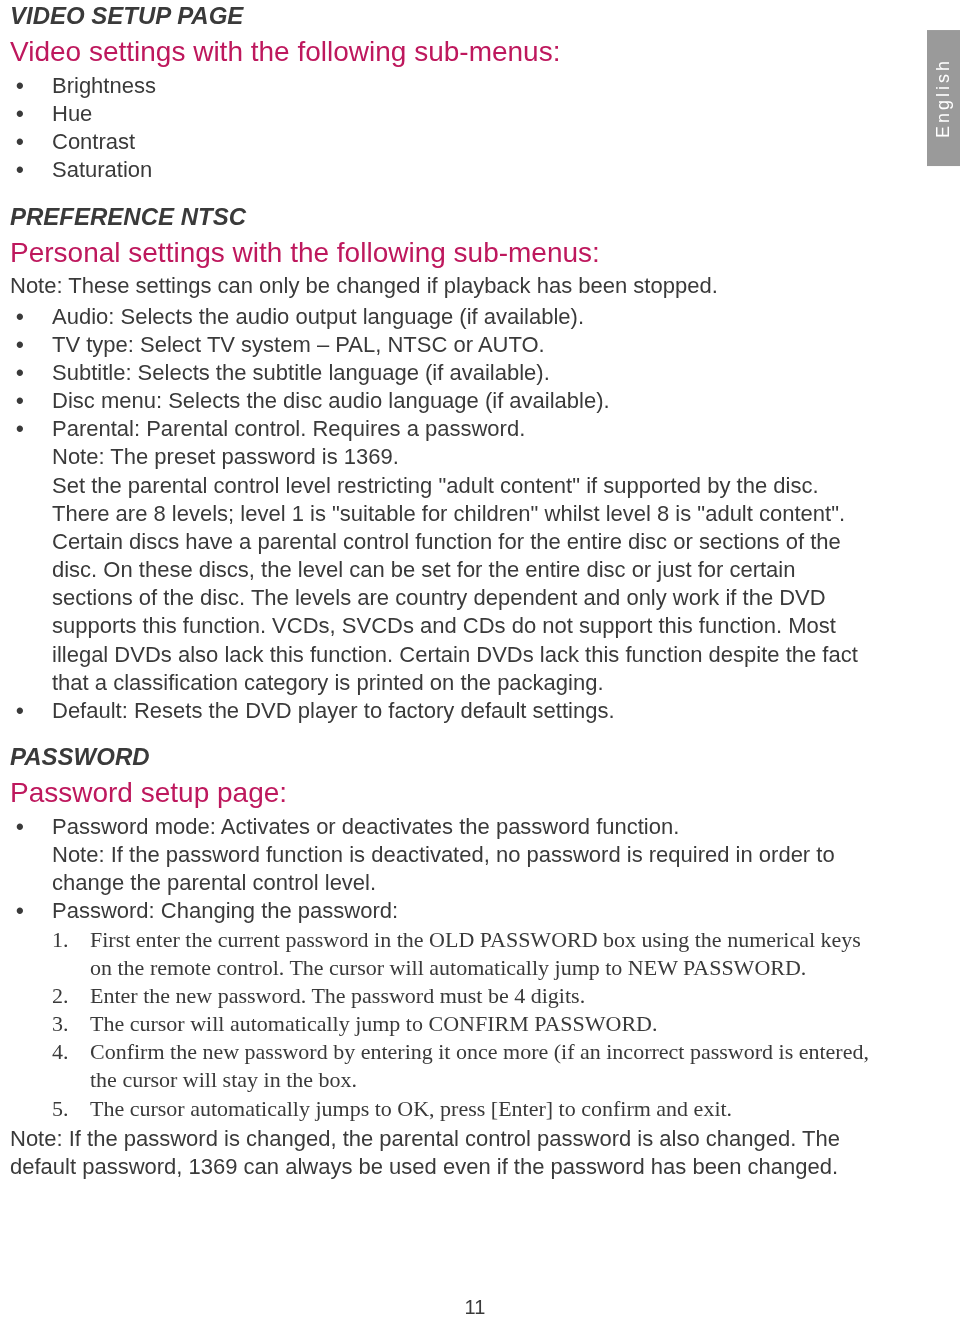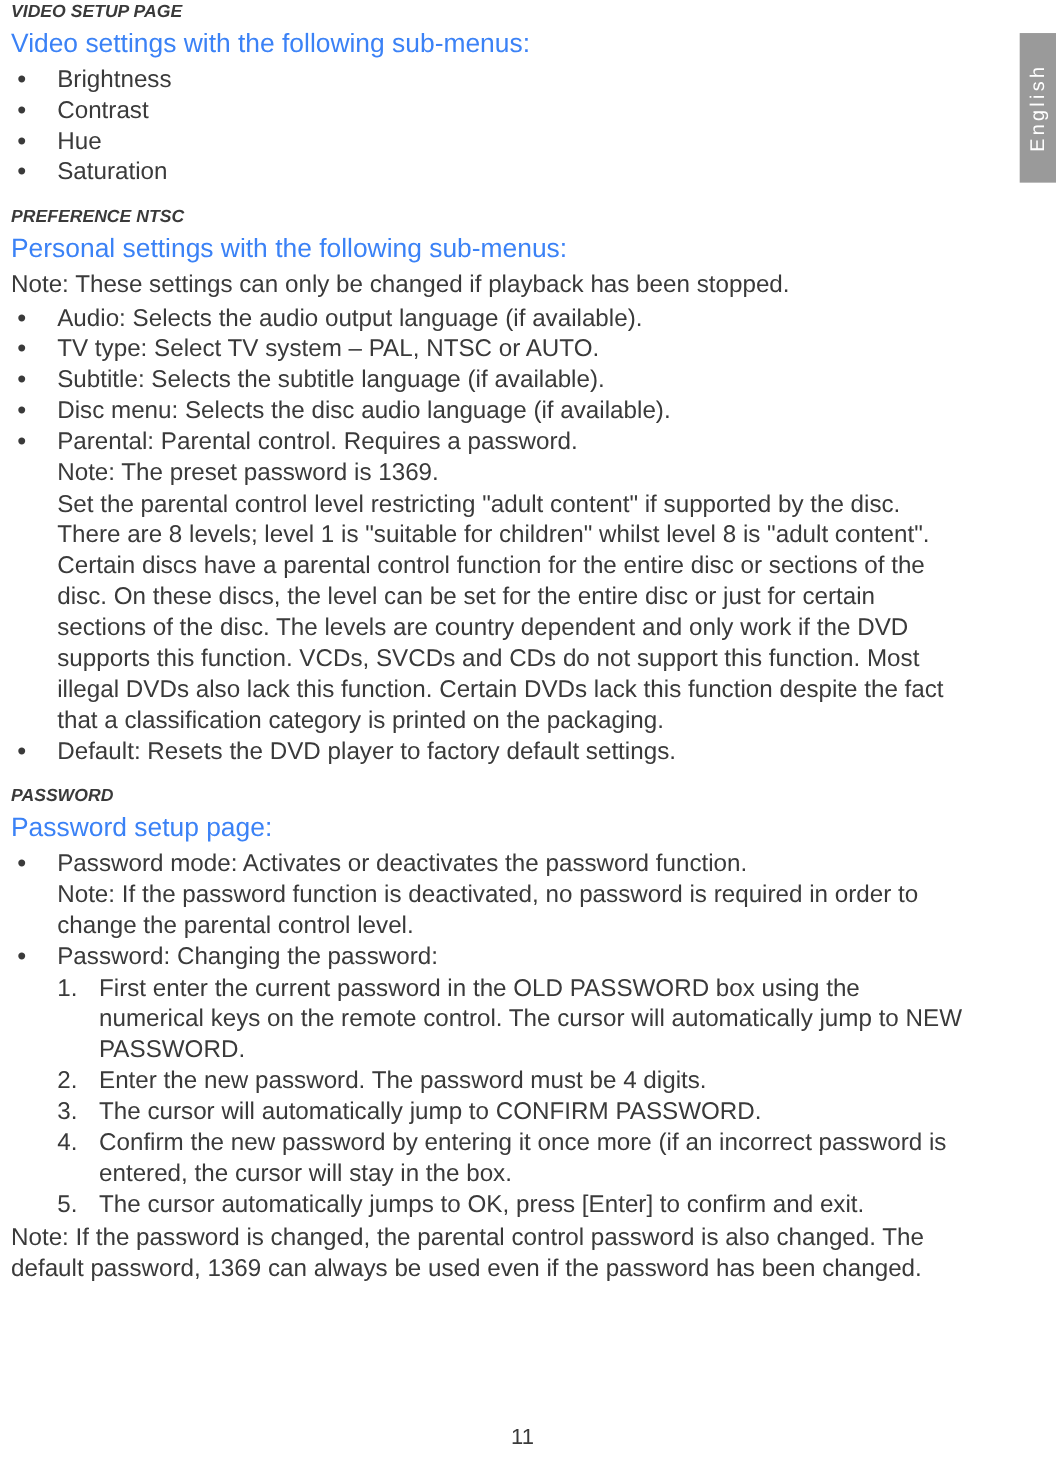--- a/index.html
+++ b/index.html
@@ -24,28 +24,28 @@
     font-size: 18px;
     letter-spacing: 3px;
   }
   .content {
     padding-top: 2px;
     padding-right: 70px;
   }
   .section-heading {
     font-style: italic;
     font-weight: bold;
-    font-size: 16px;
+    font-size: 24px;
     margin-bottom: 6px;
     color: #3a3a3a;
   }
   .intro {
-    font-size: 24px;
+    font-size: 28px;
     margin-bottom: 4px;
-    color: #3b82f6;
+    color: #be185d;
   }
   .note-line {
     font-size: 22px;
     margin-bottom: 4px;
   }
   .bold { font-weight: normal; }
   ul.bullets {
     list-style: none;
     margin-bottom: 18px;
   }
@@ -68,20 +68,21 @@
     list-style: none;
     counter-reset: item;
     padding-left: 42px;
   }
   ol.numbered > li {
     counter-increment: item;
     position: relative;
     font-size: 22px;
     line-height: 1.28;
     padding-left: 38px;
+    font-family: Liberation Serif, serif;
   }
   ol.numbered > li::before {
     content: counter(item) ".";
     position: absolute;
     left: 0;
     top: 0;
   }
   .footer-note {
     font-size: 22px;
     line-height: 1.28;
@@ -101,22 +102,22 @@
 <body>
 
 <div class="lang-tab">English</div>
 
 <div class="content">
 
   <div class="section-heading">VIDEO SETUP PAGE</div>
   <div class="intro">Video settings with the following sub-menus:</div>
   <ul class="bullets">
     <li><span class="bold">Brightness</span></li>
+    <li><span class="bold">Hue</span></li>
     <li><span class="bold">Contrast</span></li>
-    <li><span class="bold">Hue</span></li>
     <li><span class="bold">Saturation</span></li>
   </ul>
 
   <div class="section-heading">PREFERENCE NTSC</div>
   <div class="intro">Personal settings with the following sub-menus:</div>
   <div class="note-line">
     <span class="bold">Note:</span><span> These settings can only be changed if playback has been stopped.</span>
   </div>
   <ul class="bullets">
     <li><span class="bold">Audio:</span><span> Selects the audio output language (if available).</span></li>

